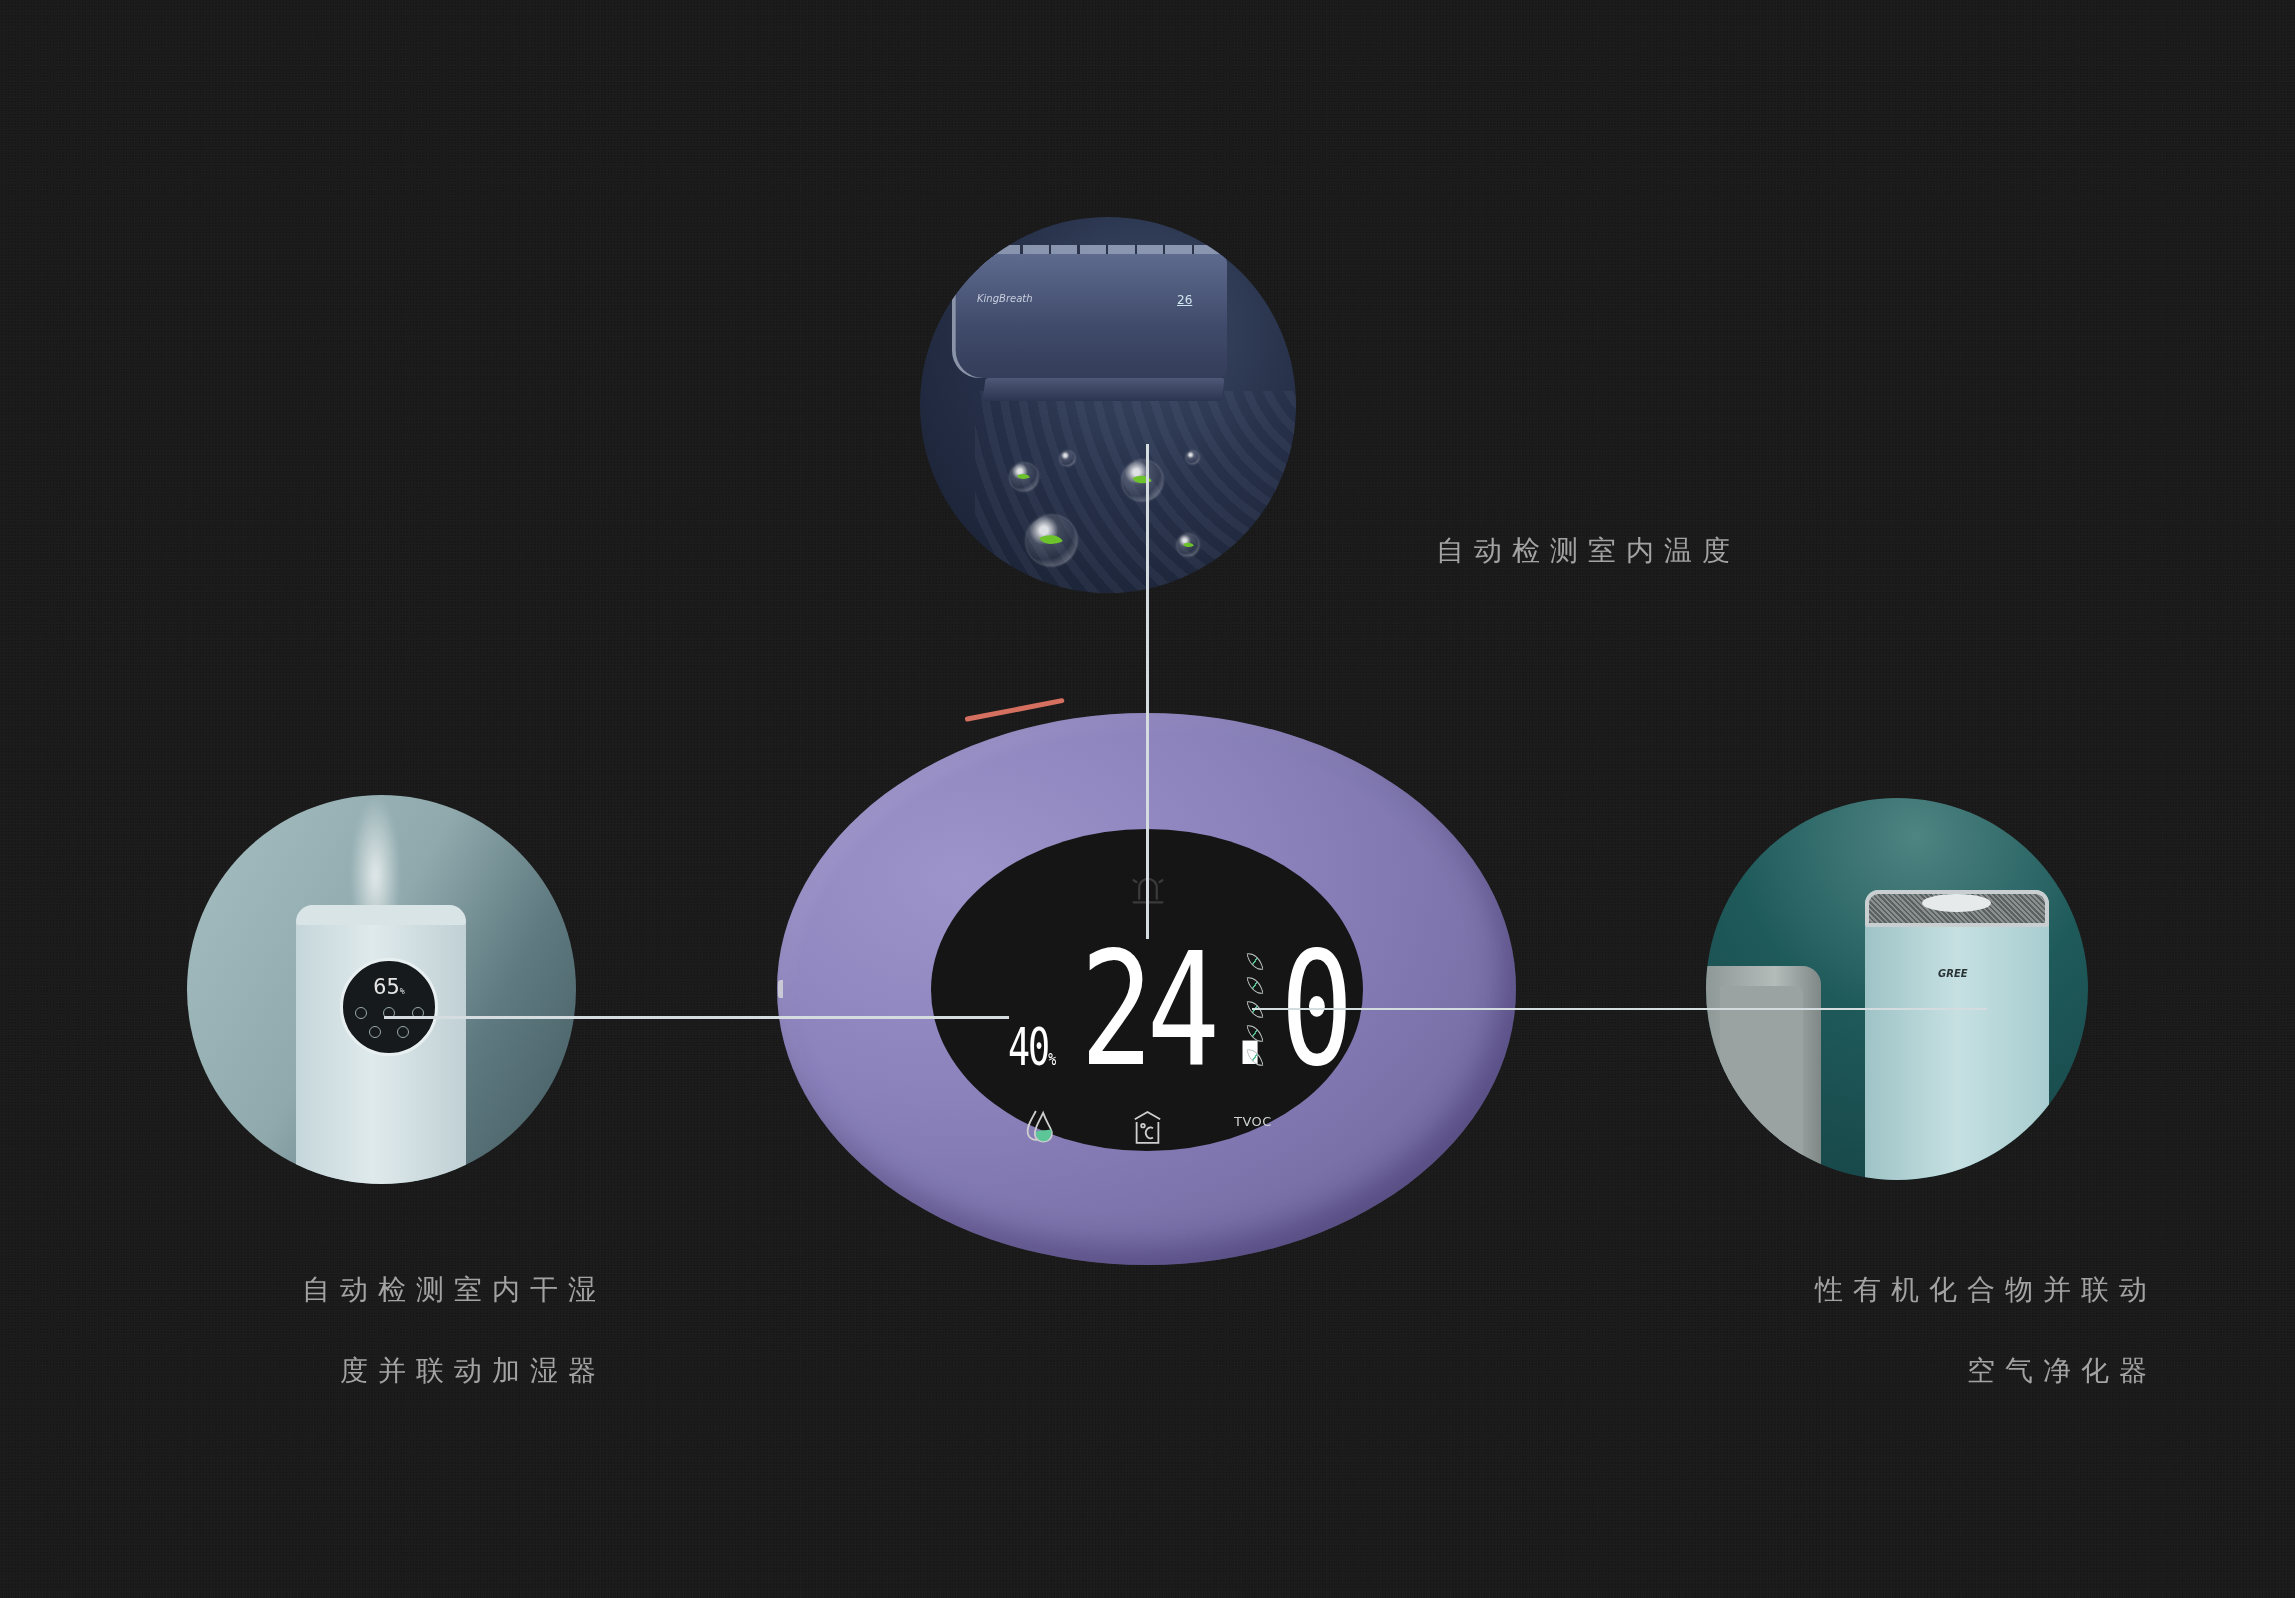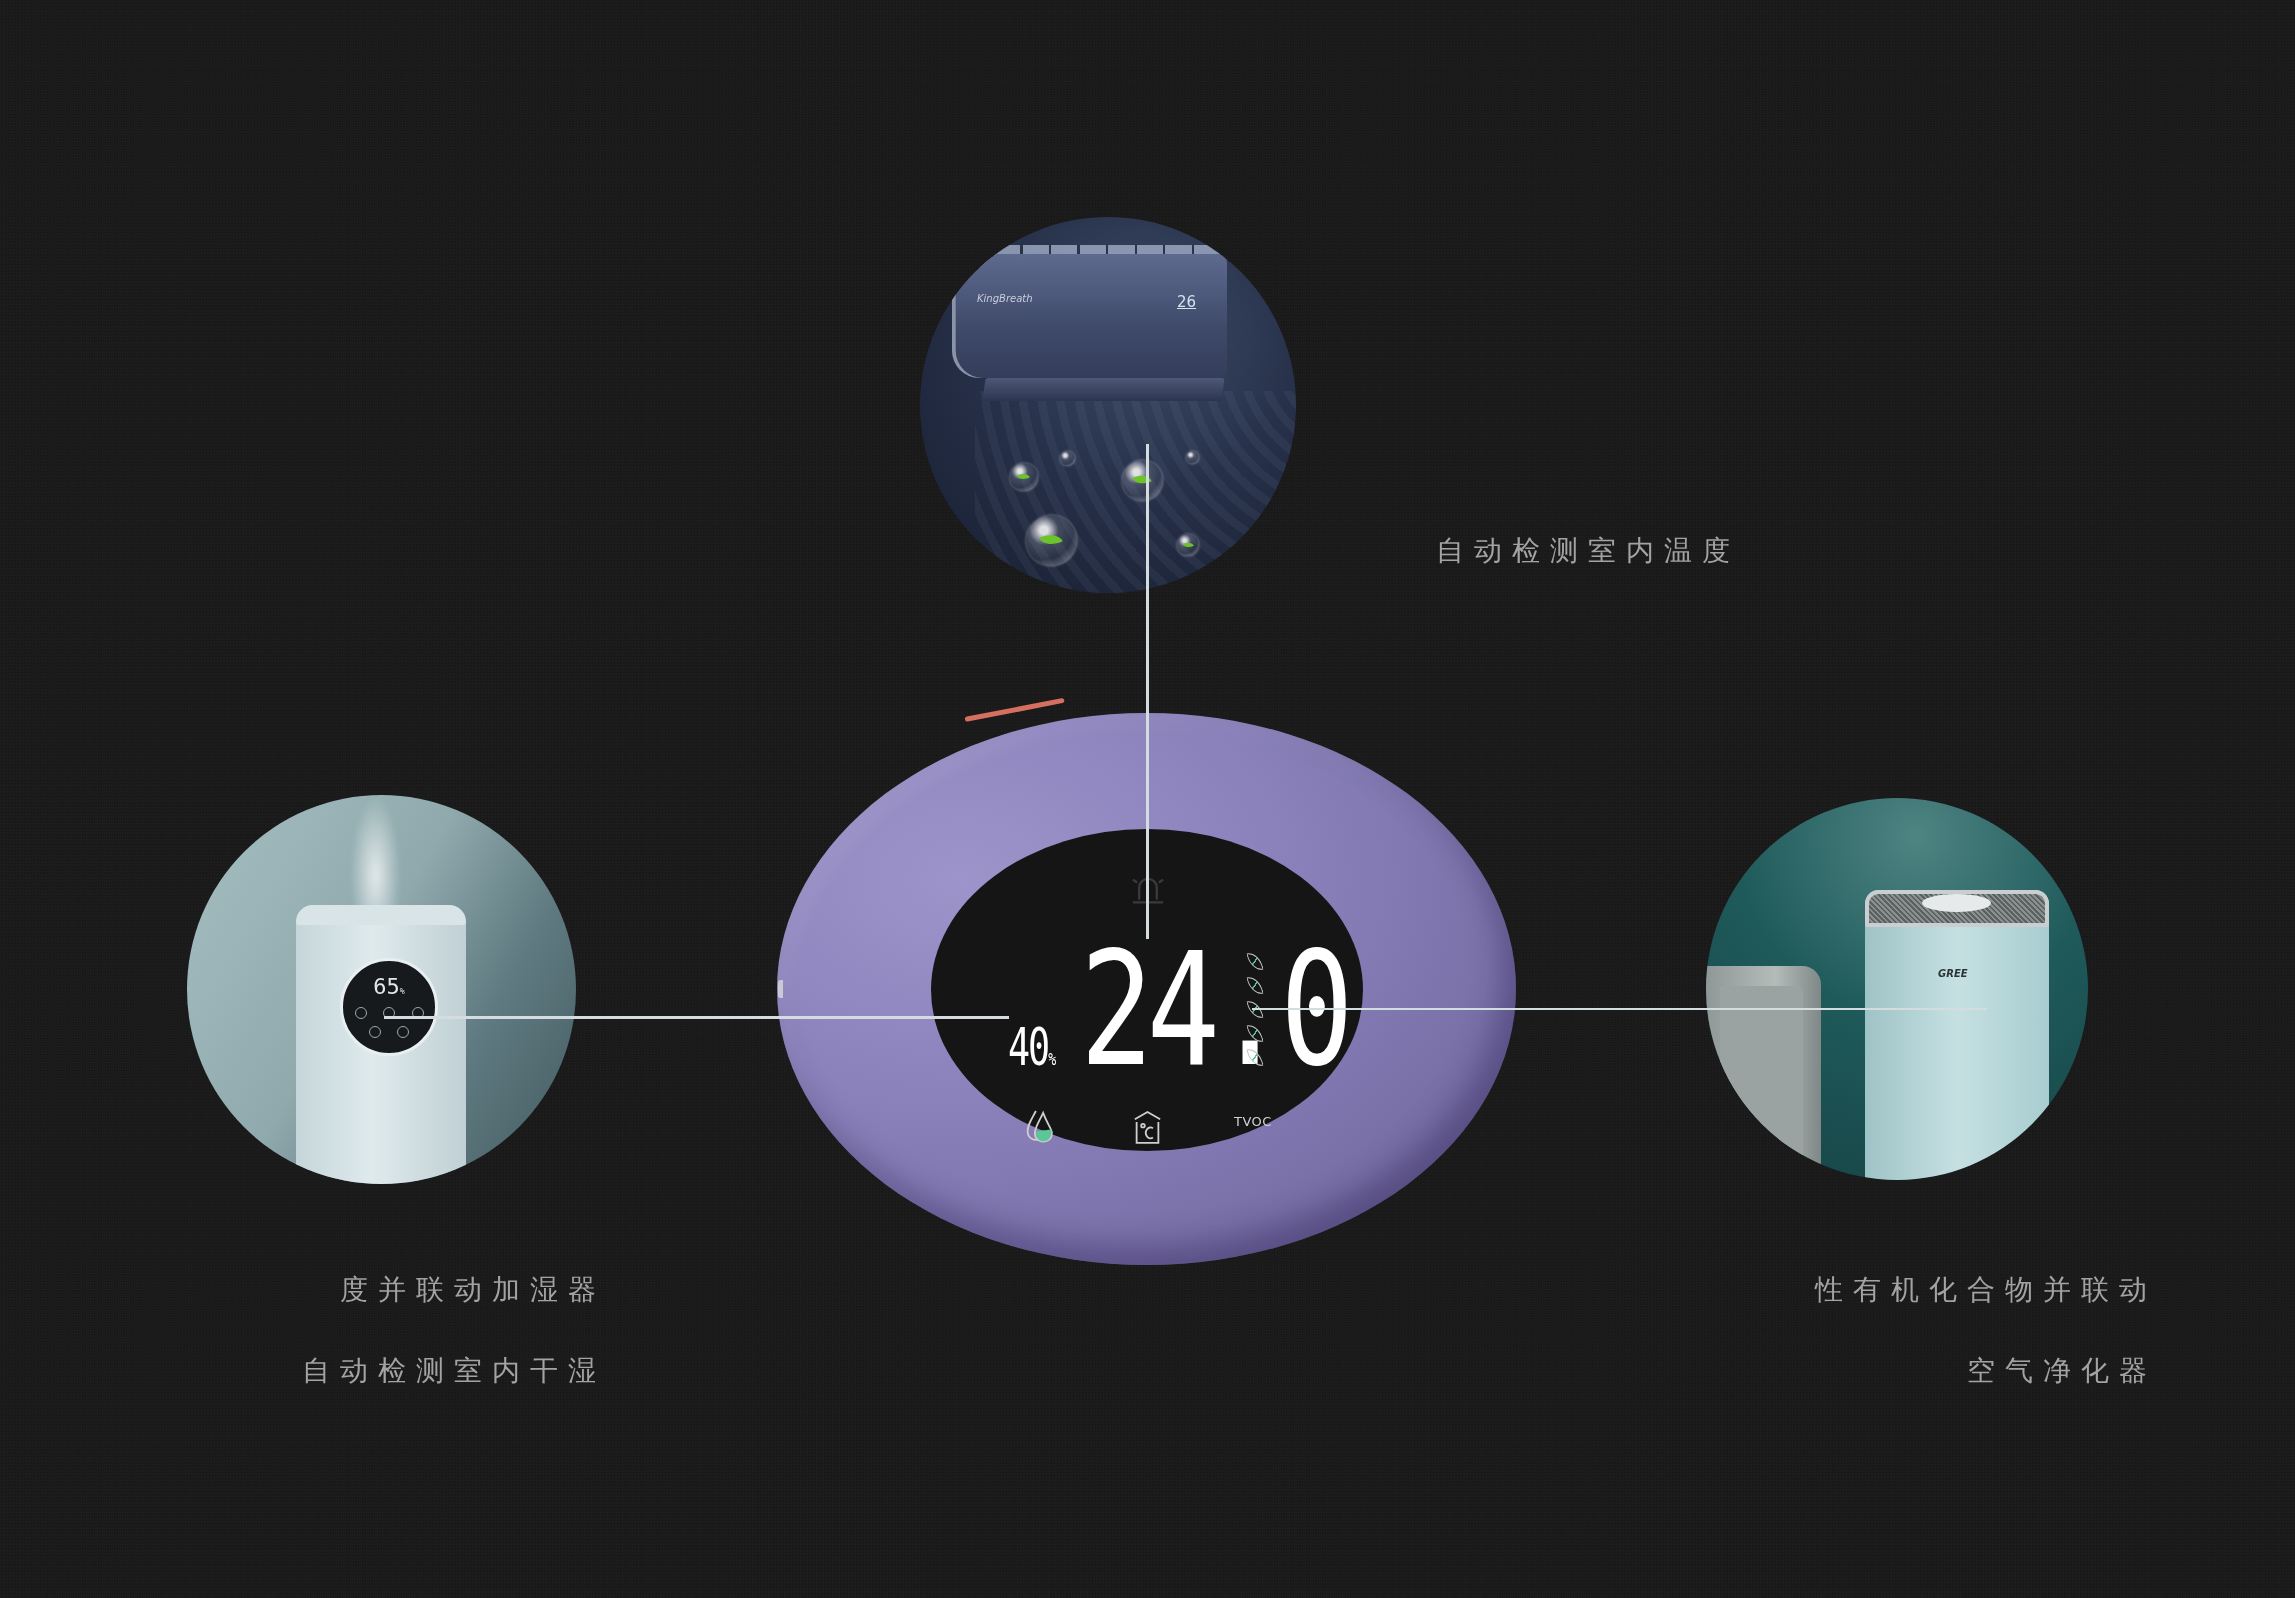--- a/index.html
+++ b/index.html
@@ -32,21 +32,21 @@
   .ac-body { position:absolute; left:32px; top:37px; width:275px; height:124px;
         background:linear-gradient(180deg,#5e6a8e 0%,#3f4a6a 60%,#343d59 100%);
         border-radius:27.5px 8.3px 8.3px 27.5px; box-shadow:inset 3.7px 0 0 #8a93a8; }
   .ac-top { position:absolute; left:46px; top:27.5px; width:257px; height:23px;
         background:repeating-linear-gradient(90deg,#9aa6bf 0 26px,#2a3248 26px 28.5px);
         border-radius:3.7px; opacity:.85; }
   .ac-flap { position:absolute; left:64px; top:161px; width:239px; height:23px;
         background:linear-gradient(180deg,#4d5877,#2c3550); border-radius:2.8px;
         transform:skewX(-8deg); }
   .ac-brand { position:absolute; left:57px; top:76px; color:#c8cfdd; font-size:10px; font-style:italic; }
-  .ac-temp { position:absolute; left:257px; top:76px; color:#d0e6ee; font-size:15px;text-decoration:underline; }
+  .ac-temp { position:absolute; left:257px; top:76px; color:#d0e6ee; font-size:12px;text-decoration:underline; }
   .wind { position:absolute; left:55px; top:174px; width:331px; height:230px;
         background:repeating-radial-gradient(circle at 120% -20%, rgba(180,195,230,0.06) 0 8.3px, rgba(180,195,230,0.0) 8.3px 18.4px); }
   .bubble { position:absolute; border-radius:50%;
         background:radial-gradient(circle at 35% 30%, rgba(255,255,255,.85) 0 8%, rgba(255,255,255,.15) 30%, rgba(255,255,255,.05) 60%, rgba(255,255,255,.5) 100%);
         box-shadow:0 0 2.8px rgba(255,255,255,.4); }
   .bubble .leaf { position:absolute; left:30%; top:35%; width:40%; height:26%;
         background:#6cc32a; border-radius:0 100% 0 100%; transform:rotate(-25deg); }
 
   
   #hum { left:187px; top:795px; width:389px; height:389px;
@@ -197,21 +197,21 @@
 
 <div class="line" style="left:1146px;top:444px;width:2.8px;height:495px;"></div>
 <div class="line" style="left:384px;top:1016px;width:625px;height:2.8px;"></div>
 <div class="line" style="left:1252px;top:1008px;width:735px;height:2.3px;"></div>
 
 <div class="caption" style="left:1299px;top:510px;width:441px;">
   <div>自动检测室内温度</div>
 </div>
 
 <div class="caption" style="left:156px;top:1249px;width:450px;">
+  <div>自动检测室内干湿</div>
   <div>度并联动加湿器</div>
-  <div>自动检测室内干湿</div>
 </div>
 
 <div class="caption" style="left:1634px;top:1249px;width:523px;">
   <div>性有机化合物并联动</div>
   <div>空气净化器</div>
 </div>
 
 
 </body></html>

